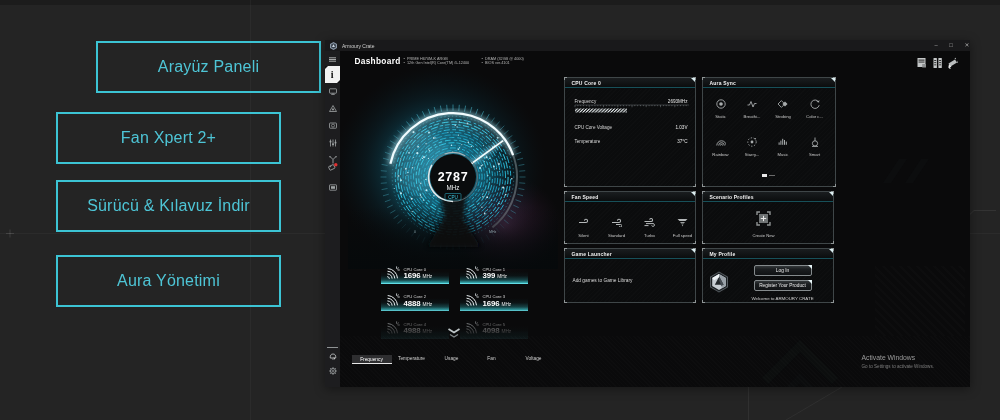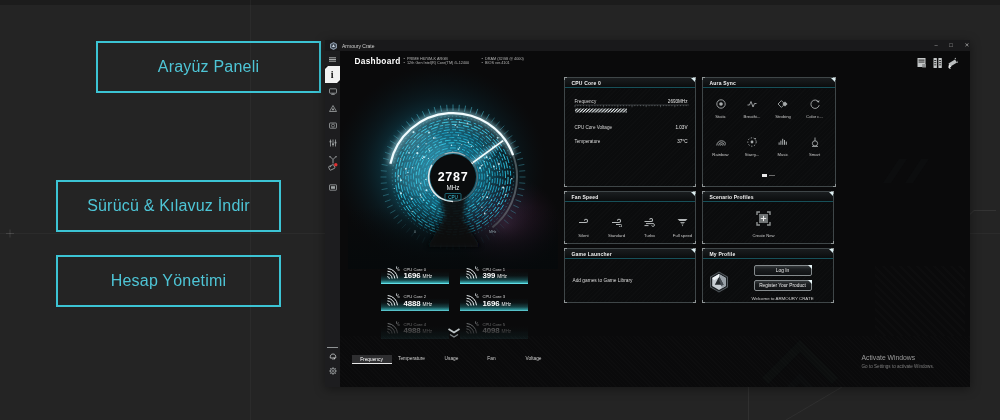--- a/index.html
+++ b/index.html
@@ -59,22 +59,23 @@
   <div class="bgh" style="top:233px; width:1000px;"></div>
   <svg style="position:absolute;left:0;top:0;" width="1000" height="420">
 <line x1="748.5" y1="387" x2="748.5" y2="420" stroke="rgba(255,255,255,0.055)" stroke-width="1"></line>
 <line x1="842" y1="387" x2="786" y2="420" stroke="rgba(255,255,255,0.05)" stroke-width="1"></line>
 <polyline points="996,210.5 974,210.5 962,222" stroke="rgba(255,255,255,0.07)" stroke-width="1" fill="none"></polyline>
 <line x1="6" y1="233.5" x2="14" y2="233.5" stroke="rgba(255,255,255,0.12)" stroke-width="1"></line>
 <line x1="10" y1="229.5" x2="10" y2="237.5" stroke="rgba(255,255,255,0.12)" stroke-width="1"></line>
 </svg>
 
   <div class="btn" style="top:41px;margin-left:40px;">Arayüz Paneli</div>
+  <div class="btn" style="top:112px;">Fan Xpert 2+</div>
   <div class="btn" style="top:180px;">Sürücü &amp; Kılavuz İndir</div>
-  <div class="btn" style="top:255px;">Hesap Yönetimi</div>
+  <div class="btn" style="top:255px;">Aura Yönetimi</div>
 
   <div id="win">
     <div id="titlebar">
       <svg class="logo" width="7" height="8" viewBox="0 0 7 8">
           <polygon points="3.5,0 7,2 7,6 3.5,8 0,6 0,2" fill="#8a97a8"></polygon>
           <polygon points="3.5,1.2 5.9,2.6 5.9,5.4 3.5,6.8 1.1,5.4 1.1,2.6" fill="#39424e"></polygon>
           <polygon points="3.5,2.2 5,5 2,5" fill="#c9d4e0"></polygon>
         </svg>
       <div class="name">Armoury Crate</div>
       <div class="ctl" style="left:606px;">–</div>

